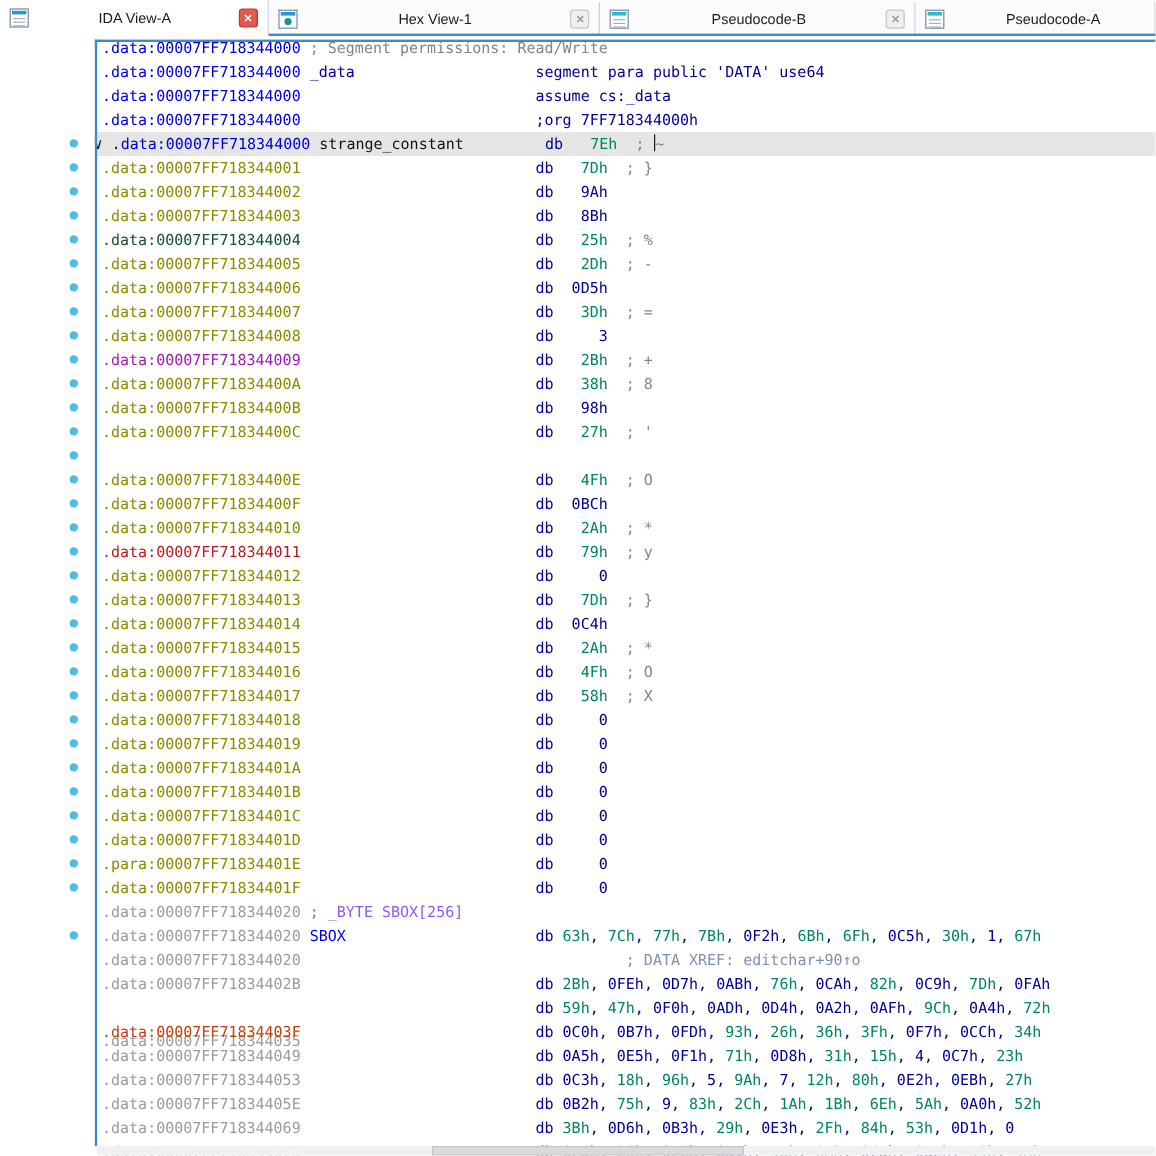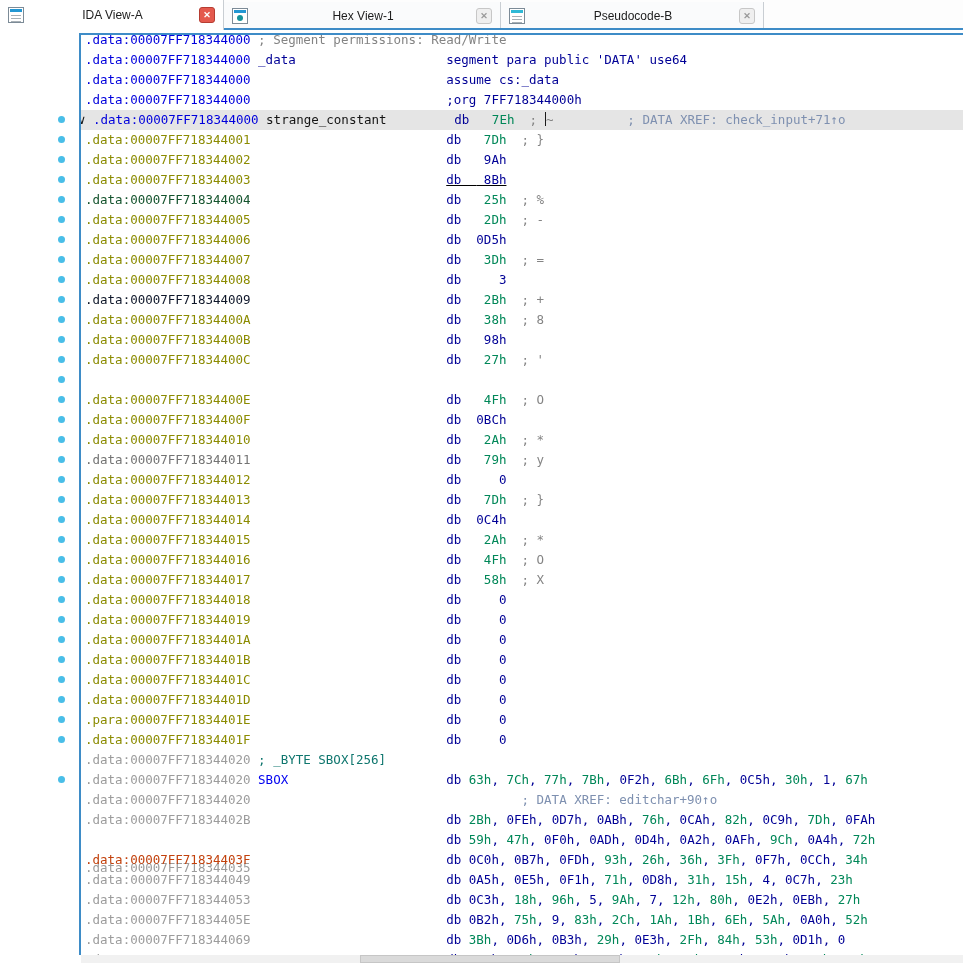--- a/index.html
+++ b/index.html
@@ -65,20 +65,29 @@
     <div class="tab" style="width: 263px;">
       <div class="wicon">
         <div class="bar" style="background: rgb(47, 185, 214);"></div>
         <div class="ln ln1"></div>
         <div class="ln ln2"></div>
         <div class="ln ln3"></div>
       </div>
       <div class="tab-label">Pseudocode-B</div>
       <div class="closebox gray">✕</div>
     </div>
+    <div class="tab" style="width: 200px;">
+      <div class="wicon">
+        <div class="bar" style="background: rgb(47, 185, 214);"></div>
+        <div class="ln ln1"></div>
+        <div class="ln ln2"></div>
+        <div class="ln ln3"></div>
+      </div>
+      <div class="tab-label">Pseudocode-A</div>
+    </div>
   </div>
 <div id="tab-underline"></div>
 
 <div id="listing">
     <div class="row" style="top: 30px;">
       <span class="seg" style="left: 85px;"><span style="color: rgb(0, 0, 220);">.data:00007FF718344000</span></span>
       <span class="seg" style="left: 258.098px;"><span style="color: rgb(132, 132, 132);">; Segment permissions: Read/Write</span></span>
     </div>
     <div class="row" style="top: 50px;">
       <span class="seg" style="left: 85px;"><span style="color: rgb(0, 0, 220);">.data:00007FF718344000</span></span>
@@ -93,36 +102,35 @@
       <span class="seg" style="left: 85px;"><span style="color: rgb(0, 0, 220);">.data:00007FF718344000</span></span>
       <span class="seg" style="left: 446.248px;"><span style="color: rgb(0, 0, 150);">;org 7FF718344000h</span></span>
     </div>
     <div class="hlband" style="top: 110px;"></div>
     <div class="mdot" style="top: 116px; background: rgb(73, 190, 232);"></div>
     <div class="row" style="top: 110px;">
       <span class="seg" style="left: 77.948px;"><span style="color: rgb(20, 20, 20);">∨</span></span>
       <span class="seg" style="left: 93px;"><span style="color: rgb(0, 0, 220);">.data:00007FF718344000</span></span>
       <span class="seg" style="left: 266.098px;"><span style="color: rgb(20, 20, 20);">strange_constant</span></span>
       <span class="seg" style="left: 454.248px;"><span style="color: rgb(0, 0, 150);">db  </span><span style="color: rgb(0, 135, 88);"> 7Eh</span><span style="color: rgb(132, 132, 132);">  ; </span><span class="caret"></span><span style="color: rgb(132, 132, 132);">~</span></span>
-      <span class="seg" style="left: 627.346px;"><span style="color: rgb(126, 144, 176);">; DATA XREF: check_input+71↑o</span></span>
     </div>
     <div class="mdot" style="top: 136px; background: rgb(73, 190, 232);"></div>
     <div class="row" style="top: 130px;">
       <span class="seg" style="left: 85px;"><span style="color: rgb(139, 139, 0);">.data:00007FF718344001</span></span>
       <span class="seg" style="left: 446.248px;"><span style="color: rgb(0, 0, 150);">db  </span><span style="color: rgb(0, 135, 88);"> 7Dh</span><span style="color: rgb(132, 132, 132);">  ; }</span></span>
     </div>
     <div class="mdot" style="top: 156px; background: rgb(73, 190, 232);"></div>
     <div class="row" style="top: 150px;">
       <span class="seg" style="left: 85px;"><span style="color: rgb(139, 139, 0);">.data:00007FF718344002</span></span>
       <span class="seg" style="left: 446.248px;"><span style="color: rgb(0, 0, 150);">db  </span><span style="color: rgb(0, 0, 150);"> 9Ah</span></span>
     </div>
     <div class="mdot" style="top: 176px; background: rgb(73, 190, 232);"></div>
     <div class="row" style="top: 170px;">
       <span class="seg" style="left: 85px;"><span style="color: rgb(139, 139, 0);">.data:00007FF718344003</span></span>
-      <span class="seg" style="left: 446.248px; text-decoration: underline;"><span style="color: rgb(0, 0, 150);">db  </span><span style="color: rgb(0, 0, 150);"> 8Bh</span></span>
+      <span class="seg" style="left: 446.248px;"><span style="color: rgb(0, 0, 150);">db  </span><span style="color: rgb(0, 0, 150);"> 8Bh</span></span>
     </div>
     <div class="mdot" style="top: 196px; background: rgb(73, 190, 232);"></div>
     <div class="row" style="top: 190px;">
       <span class="seg" style="left: 85px;"><span style="color: #14532d;">.data:00007FF718344004</span></span>
       <span class="seg" style="left: 446.248px;"><span style="color: rgb(0, 0, 150);">db  </span><span style="color: rgb(0, 135, 88);"> 25h</span><span style="color: rgb(132, 132, 132);">  ; %</span></span>
     </div>
     <div class="mdot" style="top: 216px; background: rgb(73, 190, 232);"></div>
     <div class="row" style="top: 210px;">
       <span class="seg" style="left: 85px;"><span style="color: rgb(139, 139, 0);">.data:00007FF718344005</span></span>
       <span class="seg" style="left: 446.248px;"><span style="color: rgb(0, 0, 150);">db  </span><span style="color: rgb(0, 135, 88);"> 2Dh</span><span style="color: rgb(132, 132, 132);">  ; -</span></span>
@@ -137,21 +145,21 @@
       <span class="seg" style="left: 85px;"><span style="color: rgb(139, 139, 0);">.data:00007FF718344007</span></span>
       <span class="seg" style="left: 446.248px;"><span style="color: rgb(0, 0, 150);">db  </span><span style="color: rgb(0, 135, 88);"> 3Dh</span><span style="color: rgb(132, 132, 132);">  ; =</span></span>
     </div>
     <div class="mdot" style="top: 276px; background: rgb(73, 190, 232);"></div>
     <div class="row" style="top: 270px;">
       <span class="seg" style="left: 85px;"><span style="color: rgb(139, 139, 0);">.data:00007FF718344008</span></span>
       <span class="seg" style="left: 446.248px;"><span style="color: rgb(0, 0, 150);">db  </span><span style="color: rgb(0, 0, 150);">   3</span></span>
     </div>
     <div class="mdot" style="top: 296px; background: rgb(73, 190, 232);"></div>
     <div class="row" style="top: 290px;">
-      <span class="seg" style="left: 85px;"><span style="color: #0f172a;">.data:00007FF718344009</span></span>
+      <span class="seg" style="left: 85px;"><span style="color: #a21caf;">.data:00007FF718344009</span></span>
       <span class="seg" style="left: 446.248px;"><span style="color: rgb(0, 0, 150);">db  </span><span style="color: rgb(0, 135, 88);"> 2Bh</span><span style="color: rgb(132, 132, 132);">  ; +</span></span>
     </div>
     <div class="mdot" style="top: 316px; background: rgb(73, 190, 232);"></div>
     <div class="row" style="top: 310px;">
       <span class="seg" style="left: 85px;"><span style="color: rgb(139, 139, 0);">.data:00007FF71834400A</span></span>
       <span class="seg" style="left: 446.248px;"><span style="color: rgb(0, 0, 150);">db  </span><span style="color: rgb(0, 135, 88);"> 38h</span><span style="color: rgb(132, 132, 132);">  ; 8</span></span>
     </div>
     <div class="mdot" style="top: 336px; background: rgb(73, 190, 232);"></div>
     <div class="row" style="top: 330px;">
       <span class="seg" style="left: 85px;"><span style="color: rgb(139, 139, 0);">.data:00007FF71834400B</span></span>
@@ -173,21 +181,21 @@
       <span class="seg" style="left: 85px;"><span style="color: rgb(139, 139, 0);">.data:00007FF71834400F</span></span>
       <span class="seg" style="left: 446.248px;"><span style="color: rgb(0, 0, 150);">db  </span><span style="color: rgb(0, 0, 150);">0BCh</span></span>
     </div>
     <div class="mdot" style="top: 436px; background: rgb(73, 190, 232);"></div>
     <div class="row" style="top: 430px;">
       <span class="seg" style="left: 85px;"><span style="color: rgb(139, 139, 0);">.data:00007FF718344010</span></span>
       <span class="seg" style="left: 446.248px;"><span style="color: rgb(0, 0, 150);">db  </span><span style="color: rgb(0, 135, 88);"> 2Ah</span><span style="color: rgb(132, 132, 132);">  ; *</span></span>
     </div>
     <div class="mdot" style="top: 456px; background: rgb(73, 190, 232);"></div>
     <div class="row" style="top: 450px;">
-      <span class="seg" style="left: 85px;"><span style="color: #737373;">.data:00007FF718344011</span></span>
+      <span class="seg" style="left: 85px;"><span style="color: #b91c1c;">.data:00007FF718344011</span></span>
       <span class="seg" style="left: 446.248px;"><span style="color: rgb(0, 0, 150);">db  </span><span style="color: rgb(0, 135, 88);"> 79h</span><span style="color: rgb(132, 132, 132);">  ; y</span></span>
     </div>
     <div class="mdot" style="top: 476px; background: rgb(73, 190, 232);"></div>
     <div class="row" style="top: 470px;">
       <span class="seg" style="left: 85px;"><span style="color: rgb(139, 139, 0);">.data:00007FF718344012</span></span>
       <span class="seg" style="left: 446.248px;"><span style="color: rgb(0, 0, 150);">db  </span><span style="color: rgb(0, 0, 150);">   0</span></span>
     </div>
     <div class="mdot" style="top: 496px; background: rgb(73, 190, 232);"></div>
     <div class="row" style="top: 490px;">
       <span class="seg" style="left: 85px;"><span style="color: rgb(139, 139, 0);">.data:00007FF718344013</span></span>
@@ -248,21 +256,21 @@
       <span class="seg" style="left: 85px;"><span style="color: rgb(139, 139, 0);">.para:00007FF71834401E</span></span>
       <span class="seg" style="left: 446.248px;"><span style="color: rgb(0, 0, 150);">db  </span><span style="color: rgb(0, 0, 150);">   0</span></span>
     </div>
     <div class="mdot" style="top: 736px; background: rgb(73, 190, 232);"></div>
     <div class="row" style="top: 730px;">
       <span class="seg" style="left: 85px;"><span style="color: rgb(139, 139, 0);">.data:00007FF71834401F</span></span>
       <span class="seg" style="left: 446.248px;"><span style="color: rgb(0, 0, 150);">db  </span><span style="color: rgb(0, 0, 150);">   0</span></span>
     </div>
     <div class="row" style="top: 750px;">
       <span class="seg" style="left: 85px;"><span style="color: rgb(156, 156, 156);">.data:00007FF718344020</span></span>
-      <span class="seg" style="left: 258.098px;"><span style="color: #0f766e;">; _BYTE SBOX[256]</span></span>
+      <span class="seg" style="left: 258.098px;"><span style="color: #8b5cf6;">; _BYTE SBOX[256]</span></span>
     </div>
     <div class="mdot" style="top: 776px; background: rgb(73, 190, 232);"></div>
     <div class="row" style="top: 770px;">
       <span class="seg" style="left: 85px;"><span style="color: rgb(156, 156, 156);">.data:00007FF718344020</span></span>
       <span class="seg" style="left: 258.098px;"><span style="color: rgb(0, 0, 240); margin-top: 28px;">SBOX</span></span>
       <span class="seg" style="left: 446.248px;"><span style="color: rgb(0, 0, 150);">db </span><span style="color: rgb(0, 135, 88);">63h</span><span style="color: rgb(0, 0, 150);">, </span><span style="color: rgb(0, 135, 88);">7Ch</span><span style="color: rgb(0, 0, 150);">, </span><span style="color: rgb(0, 135, 88);">77h</span><span style="color: rgb(0, 0, 150);">, </span><span style="color: rgb(0, 135, 88);">7Bh</span><span style="color: rgb(0, 0, 150);">, </span><span style="color: rgb(0, 0, 150);">0F2h</span><span style="color: rgb(0, 0, 150);">, </span><span style="color: rgb(0, 135, 88);">6Bh</span><span style="color: rgb(0, 0, 150);">, </span><span style="color: rgb(0, 135, 88);">6Fh</span><span style="color: rgb(0, 0, 150);">, </span><span style="color: rgb(0, 0, 150);">0C5h</span><span style="color: rgb(0, 0, 150);">, </span><span style="color: rgb(0, 135, 88);">30h</span><span style="color: rgb(0, 0, 150);">, </span><span style="color: rgb(0, 0, 150);">1</span><span style="color: rgb(0, 0, 150);">, </span><span style="color: rgb(0, 135, 88);">67h</span></span>
     </div>
     <div class="row" style="top: 790px;">
       <span class="seg" style="left: 85px;"><span style="color: rgb(156, 156, 156);">.data:00007FF718344020</span></span>
       <span class="seg" style="left: 521.508px;"><span style="color: rgb(126, 144, 176);">; DATA XREF: editchar+90↑o</span></span>

